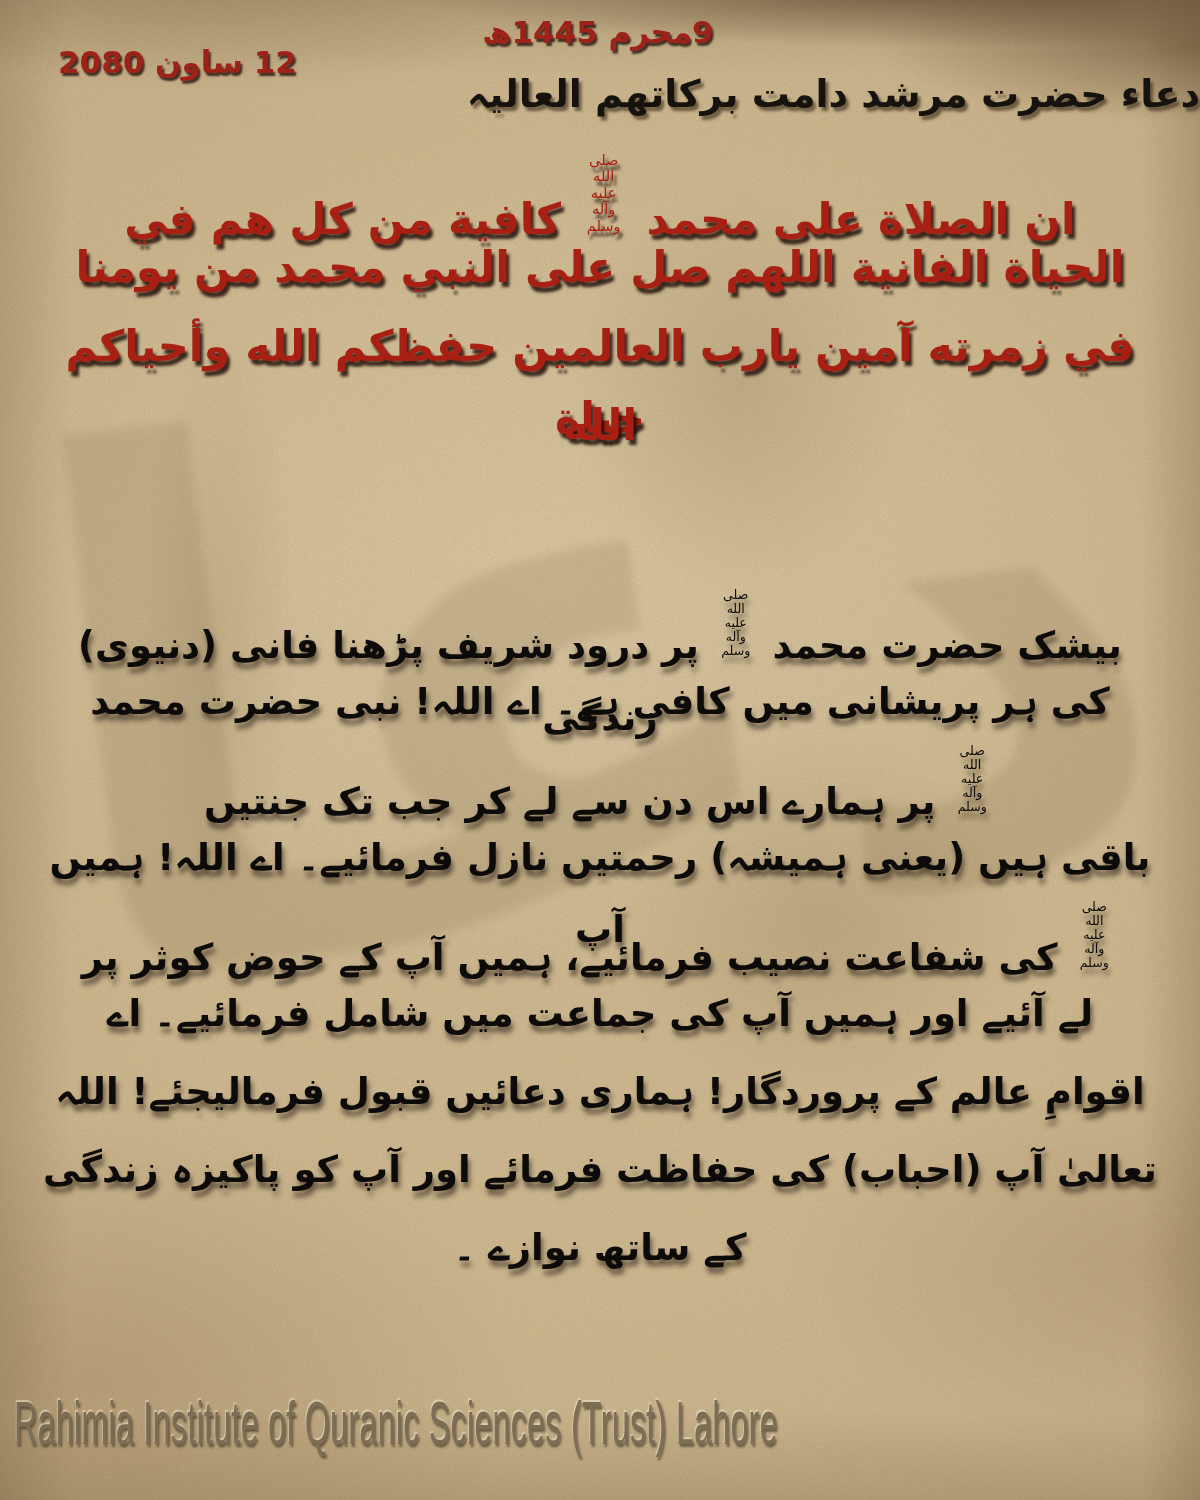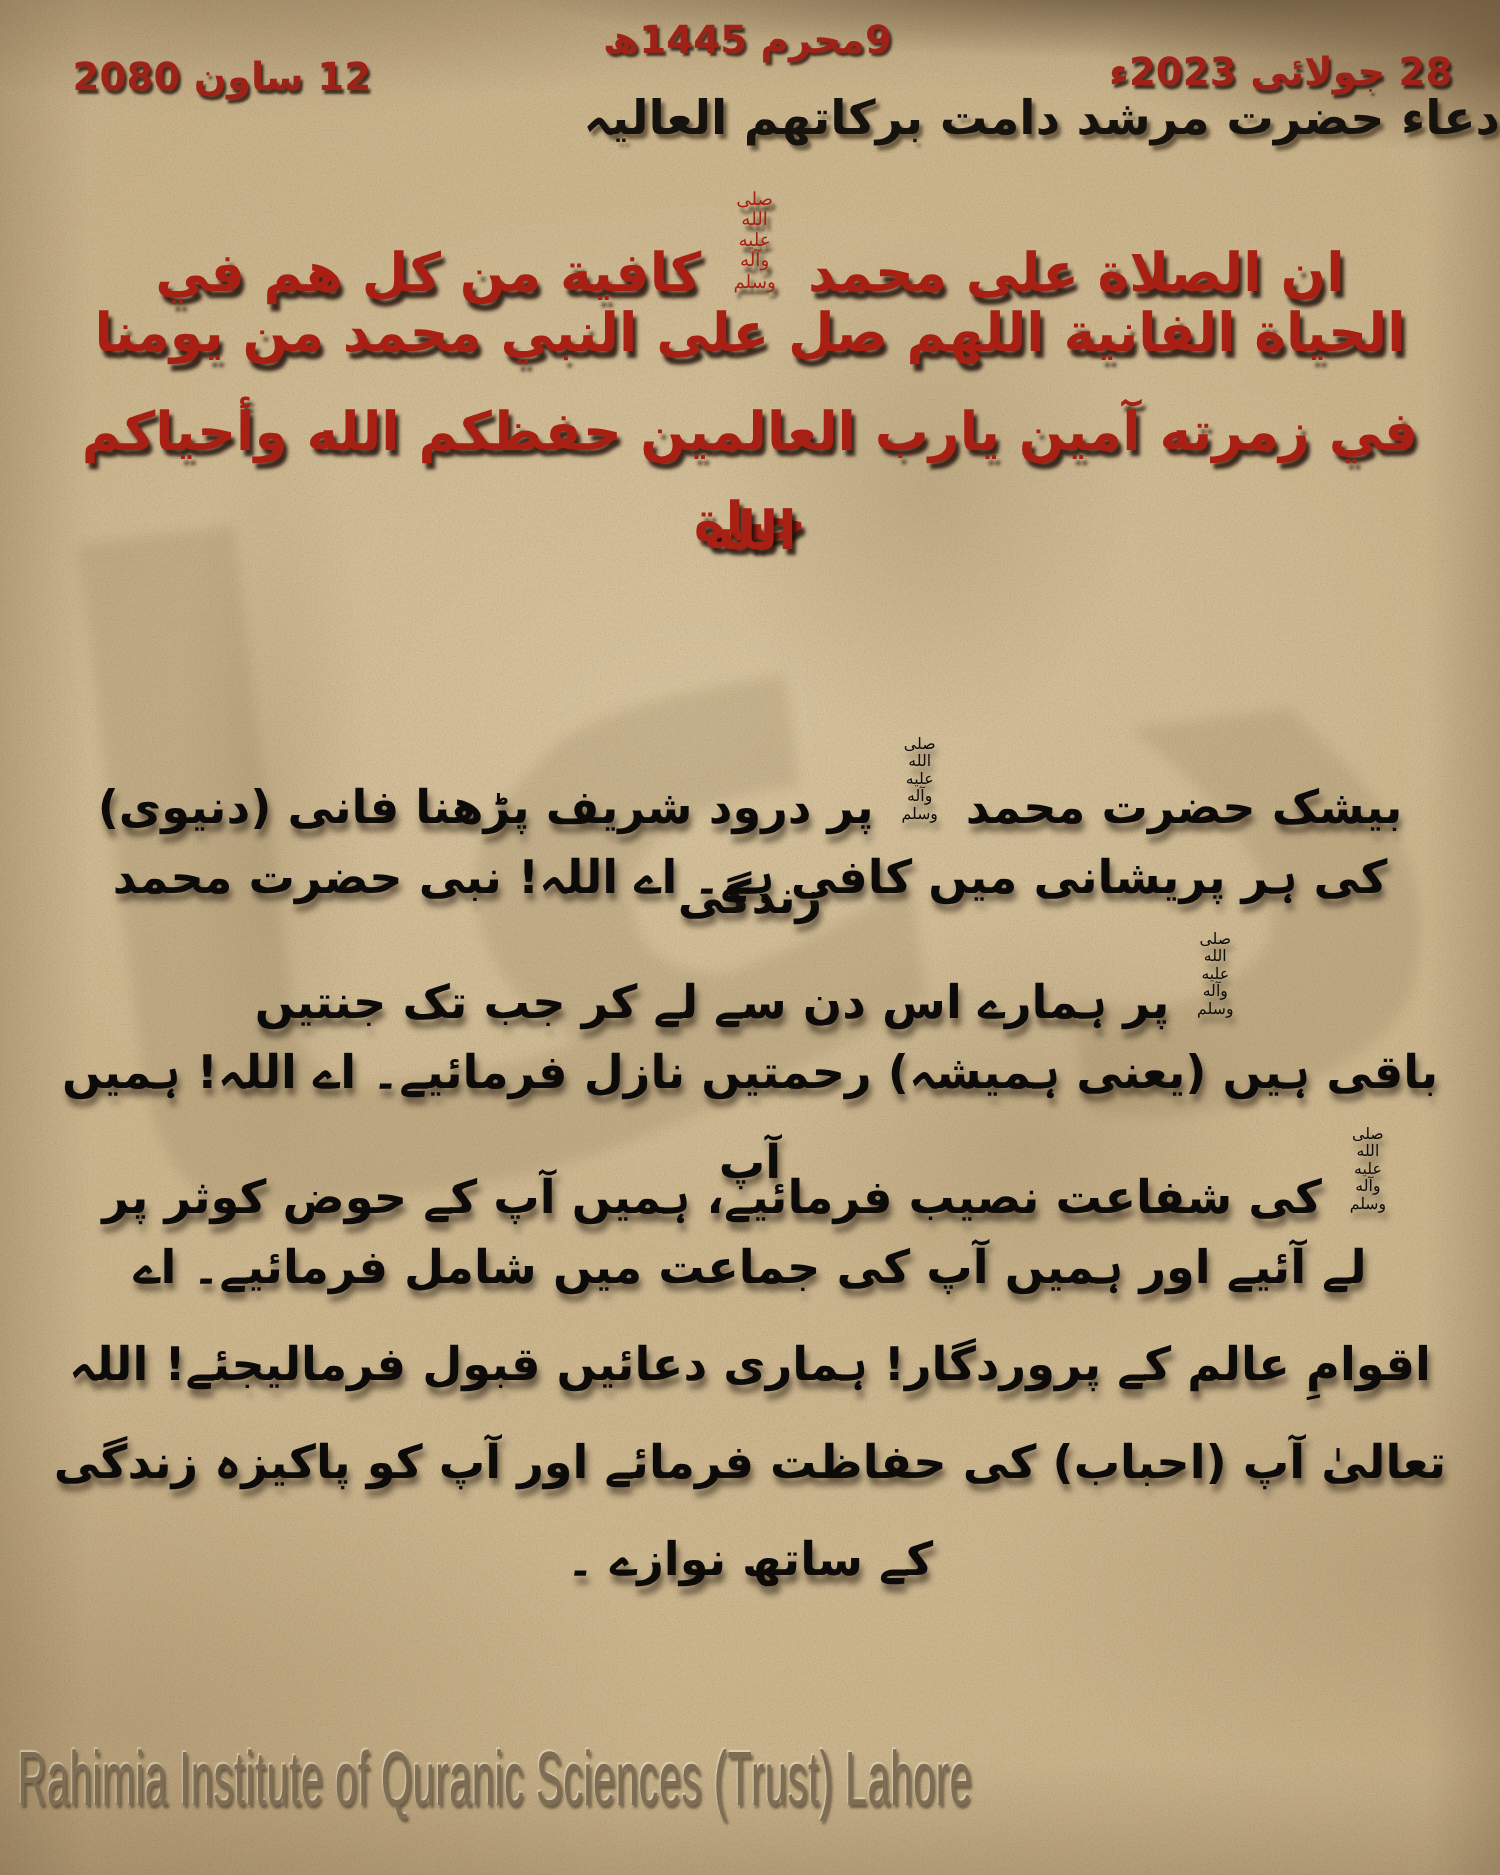--- a/index.html
+++ b/index.html
@@ -94,21 +94,20 @@
 
   <div class="stain stain1"></div>
   <div class="stain stain2"></div>
   <div class="stain stain3"></div>
   <div class="vignette"></div>
 
   <div class="watermark">دعا</div>
 
   <div class="date date-left" dir="rtl">12 ساون 2080</div>
   <div class="date date-center" dir="rtl">9محرم 1445ھ</div>
-  <div class="date date-right" dir="rtl">28 جولائی 2023ء</div>
 
   <div class="title" dir="rtl">دعاء حضرت مرشد دامت برکاتھم العالیہ</div>
 
   <div class="arabic-block" dir="rtl">
       <div class="arabic-line">ان الصلاة على محمد <span class="saw">صلى الله عليه وآله وسلم</span> كافية من كل هم في</div>
       <div class="arabic-line">الحياة الفانية اللهم صل على النبي محمد من يومنا</div>
       <div class="arabic-line">في زمرته آمين يارب العالمين حفظكم الله وأحياكم حياة</div>
       <div class="arabic-line">الله</div>
     </div>
 

